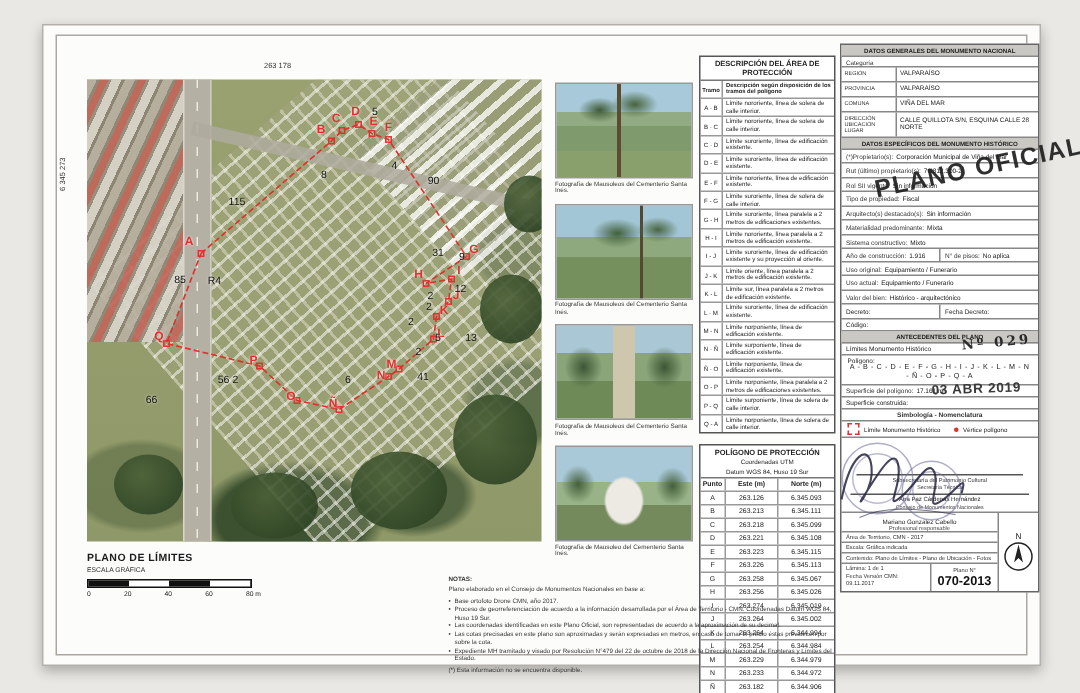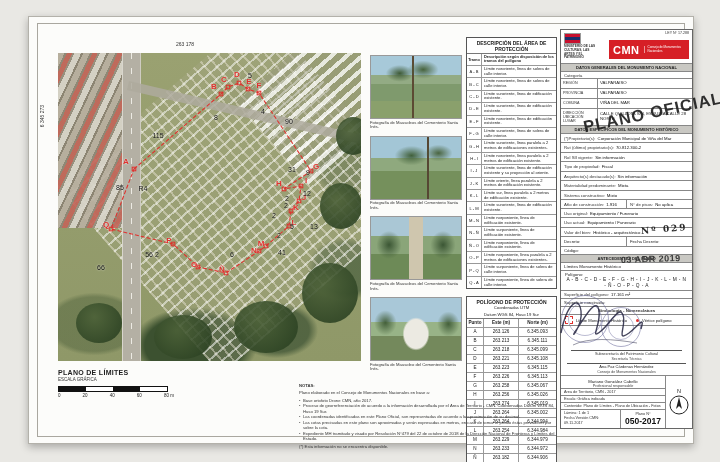--- a/index.html
+++ b/index.html
@@ -456,31 +456,20 @@
         <div class="nb">Base ortofoto Drone CMN, año 2017.</div>
         <div class="nb">Proceso de georreferenciación de acuerdo a la información desarrollada por el Área de Territorio - CMN. Coordenadas Datum WGS 84, Huso 19 Sur.</div>
         <div class="nb">Las coordenadas identificadas en este Plano Oficial, son representadas de acuerdo a la aproximación de su decimal.</div>
         <div class="nb">Las cotas precisadas en este plano son aproximadas y serán expresadas en metros, en caso de tomar el predio éstas prevalecen por sobre la cota.</div>
         <div class="nb">Expediente MH tramitado y visado por Resolución N°479 del 22 de octubre de 2018 de la Dirección Nacional de Fronteras y Límites del Estado.</div>
       </div>
     <div class="fin">(*) Esta información no se encuentra disponible.</div>
   </div>
 
   <div class="rcol">
-    <div class="rrow hd">
-      <span class="ley">LEY N° 17.288</span>
-      <div class="ministry">
-        <div class="flag"></div>
-        <div class="min-txt">MINISTERIO DE LAS CULTURAS, LAS ARTES Y EL PATRIMONIO</div>
-      </div>
-      <div class="cmn-box">
-        <span class="cmn-txt">CMN</span>
-        <span class="cmn-small">Consejo de Monumentos Nacionales</span>
-      </div>
-    </div>
     <div class="rrow gbar">DATOS GENERALES DEL MONUMENTO NACIONAL</div>
     <div class="rrow cat">Categoría</div>
     <div class="rrow" style="border-bottom:1px solid #888;">
         <div class="geo-row">
         <span class="geo-l">REGIÓN</span>
         <span class="geo-v">VALPARAÍSO</span>
       </div>
         <div class="geo-row">
         <span class="geo-l">PROVINCIA</span>
         <span class="geo-v">VALPARAÍSO</span>
@@ -589,21 +578,21 @@
         <div class="s2line">Área de Territorio, CMN - 2017</div>
         <div class="s2line">Escala: Gráfica indicada</div>
         <div class="s2line">Contenido: Plano de Límites - Plano de Ubicación - Fotos</div>
         <div class="s2bottom">
           <div class="s2left">
             <div>Lámina: 1 de 1</div>
             <div>Fecha Versión CMN: 09.11.2017</div>
           </div>
           <div class="planoN">
             <div class="pn-l">Plano N°</div>
-            <div class="pn-v">050-2017</div>
+            <div class="pn-v">070-2013</div>
           </div>
         </div>
       </div>
       <div class="north">
         <svg width="22" height="30" viewBox="0 0 22 30">
           <text x="11" y="6" text-anchor="middle" font-size="5.5" fill="#222">N</text>
           <circle cx="11" cy="18" r="9" fill="none" stroke="#222" stroke-width="1"></circle>
           <path d="M11 10 L14 22 L11 19 L8 22 Z" fill="#222"></path>
         </svg>
       </div>

